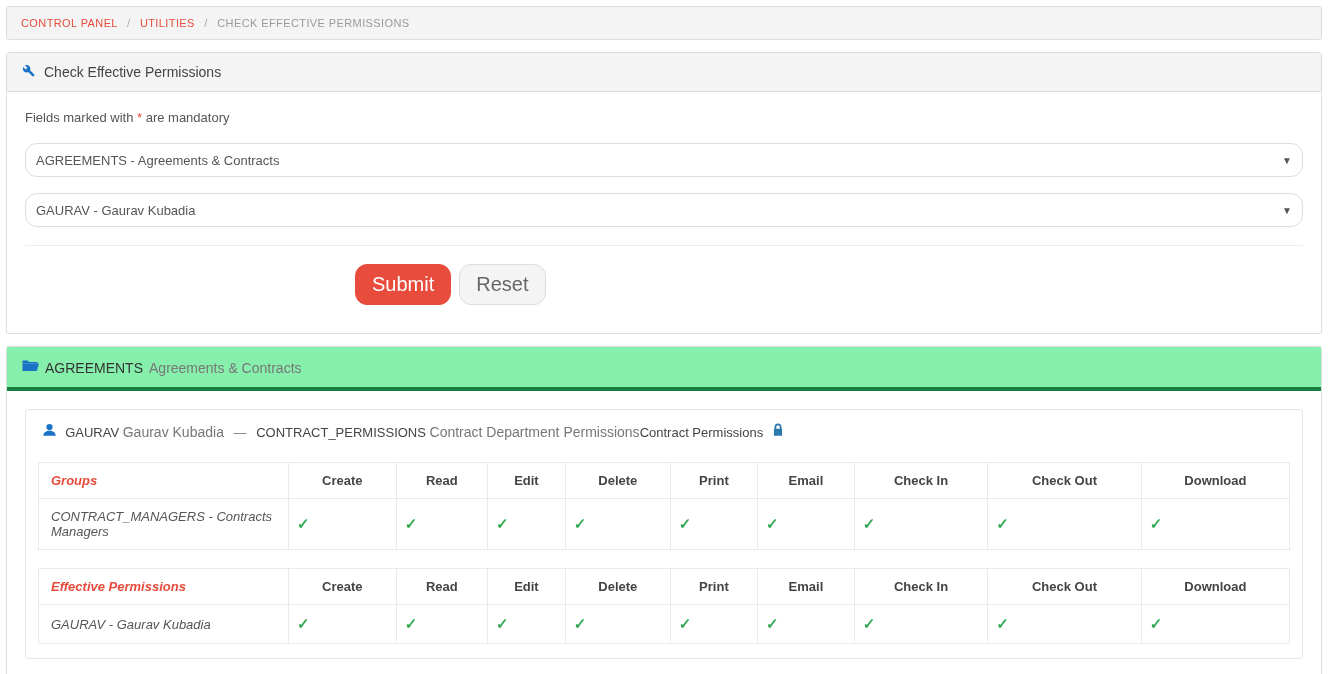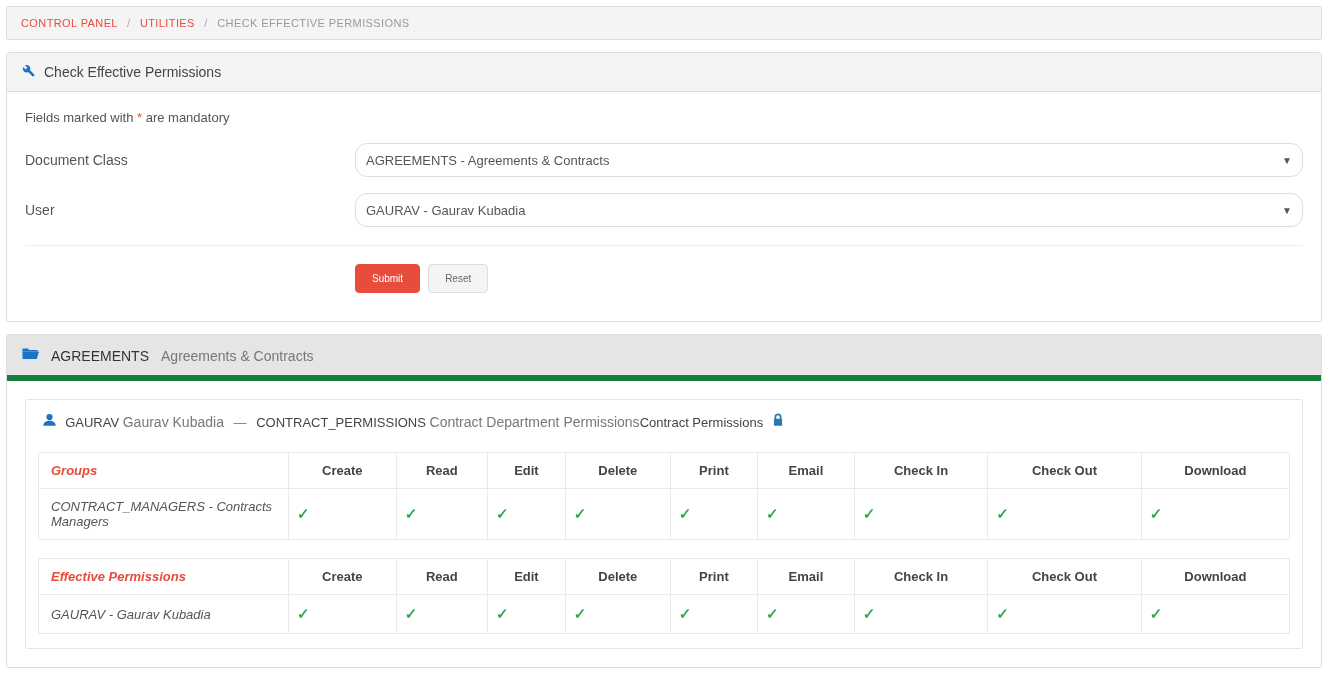--- a/index.html
+++ b/index.html
@@ -81,46 +81,46 @@
     color: #555;
   }
   hr.divider {
     border: none;
     border-top: 1px solid #eee;
     margin: 18px 0;
   }
   .btn {
     display: inline-block;
     padding: 8px 16px;
-    border-radius: 4px;
-    font-size: 10px;
+    border-radius: 12px;
+    font-size: 20px;
     border: 1px solid transparent;
     cursor: pointer;
   }
   .btn-primary {
     background: #e74c3c;
     color: #fff;
     border-color: #e74c3c;
   }
   .btn-default {
     background: #f4f4f4;
     color: #666;
     border-color: #ddd;
   }
   .btn-row { margin-left: 330px; display: flex; gap: 8px; }
 
   .results-header {
-    background: #e5e5e5;
-    border-bottom: 6px solid #15803d;
+    background: #86efac;
+    border-bottom: 4px solid #15803d;
     padding: 10px 14px;
     font-size: 14px;
     color: #333;
     display: flex;
     align-items: baseline;
-    gap: 12px;
+    gap: 6px;
   }
   .results-body { padding: 18px; }
 
   .inner-panel {
     border: 1px solid #e5e5e5;
     border-radius: 3px;
   }
   .inner-panel-header {
     padding: 12px 16px;
     display: flex;
@@ -181,31 +181,29 @@
         </svg>
     </span>
     <span>Check Effective Permissions</span>
   </div>
   <div class="panel-body">
     <div class="mandatory-note">
       <span>Fields marked with </span><span class="asterisk">*</span><span> are mandatory</span>
     </div>
 
     <div class="form-row">
-      <div class="form-label">Document Class</div>
       <div class="form-control-wrap">
         <div class="select">
           <span>AGREEMENTS - Agreements &amp; Contracts</span>
           <span class="select-caret">▼</span>
         </div>
       </div>
     </div>
 
     <div class="form-row">
-      <div class="form-label">User</div>
       <div class="form-control-wrap">
         <div class="select">
           <span>GAURAV - Gaurav Kubadia</span>
           <span class="select-caret">▼</span>
         </div>
       </div>
     </div>
 
     <hr class="divider">
 

